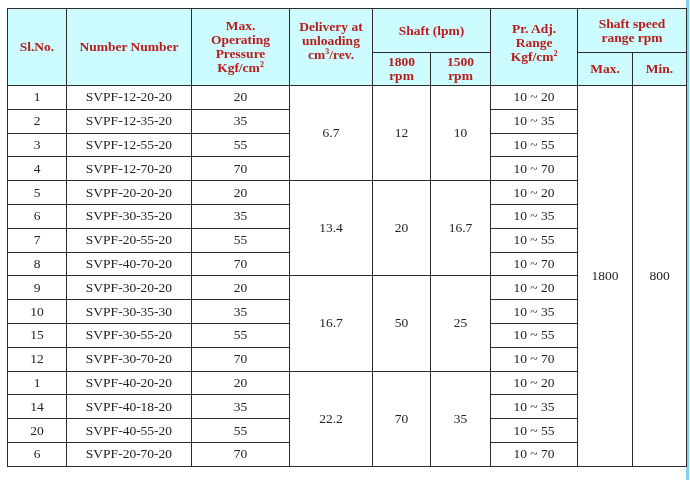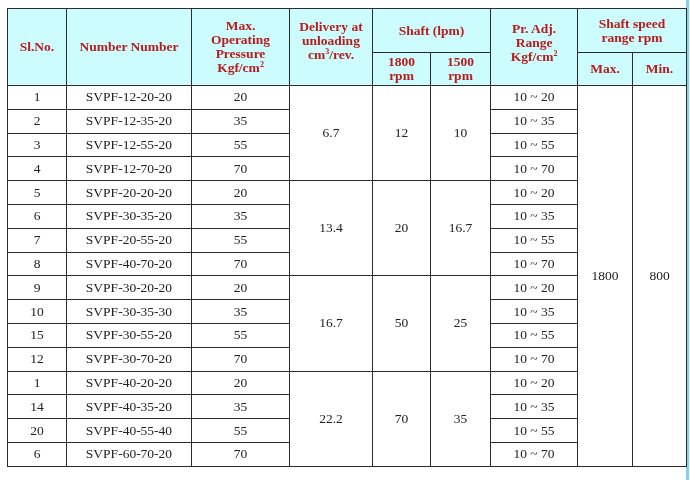--- a/index.html
+++ b/index.html
@@ -206,30 +206,30 @@
       <td>1</td>
       <td>SVPF-40-20-20</td>
       <td>20</td>
       <td rowspan="4">22.2</td>
       <td rowspan="4">70</td>
       <td rowspan="4">35</td>
       <td>10 ~ 20</td>
     </tr>
     <tr>
       <td>14</td>
-      <td>SVPF-40-35-20</td>
-      <td>35</td>
-      <td>10 ~ 35</td>
-    </tr>
-    <tr>
-      <td>20</td>
-      <td>SVPF-40-55-40</td>
+      <td>SVPF-40-18-20</td>
+      <td>35</td>
+      <td>10 ~ 35</td>
+    </tr>
+    <tr>
+      <td>20</td>
+      <td>SVPF-40-55-20</td>
       <td>55</td>
       <td>10 ~ 55</td>
     </tr>
     <tr>
       <td>6</td>
-      <td>SVPF-60-70-20</td>
+      <td>SVPF-20-70-20</td>
       <td>70</td>
       <td>10 ~ 70</td>
     </tr>
   </tbody>
 </table>
 
 </body></html>

